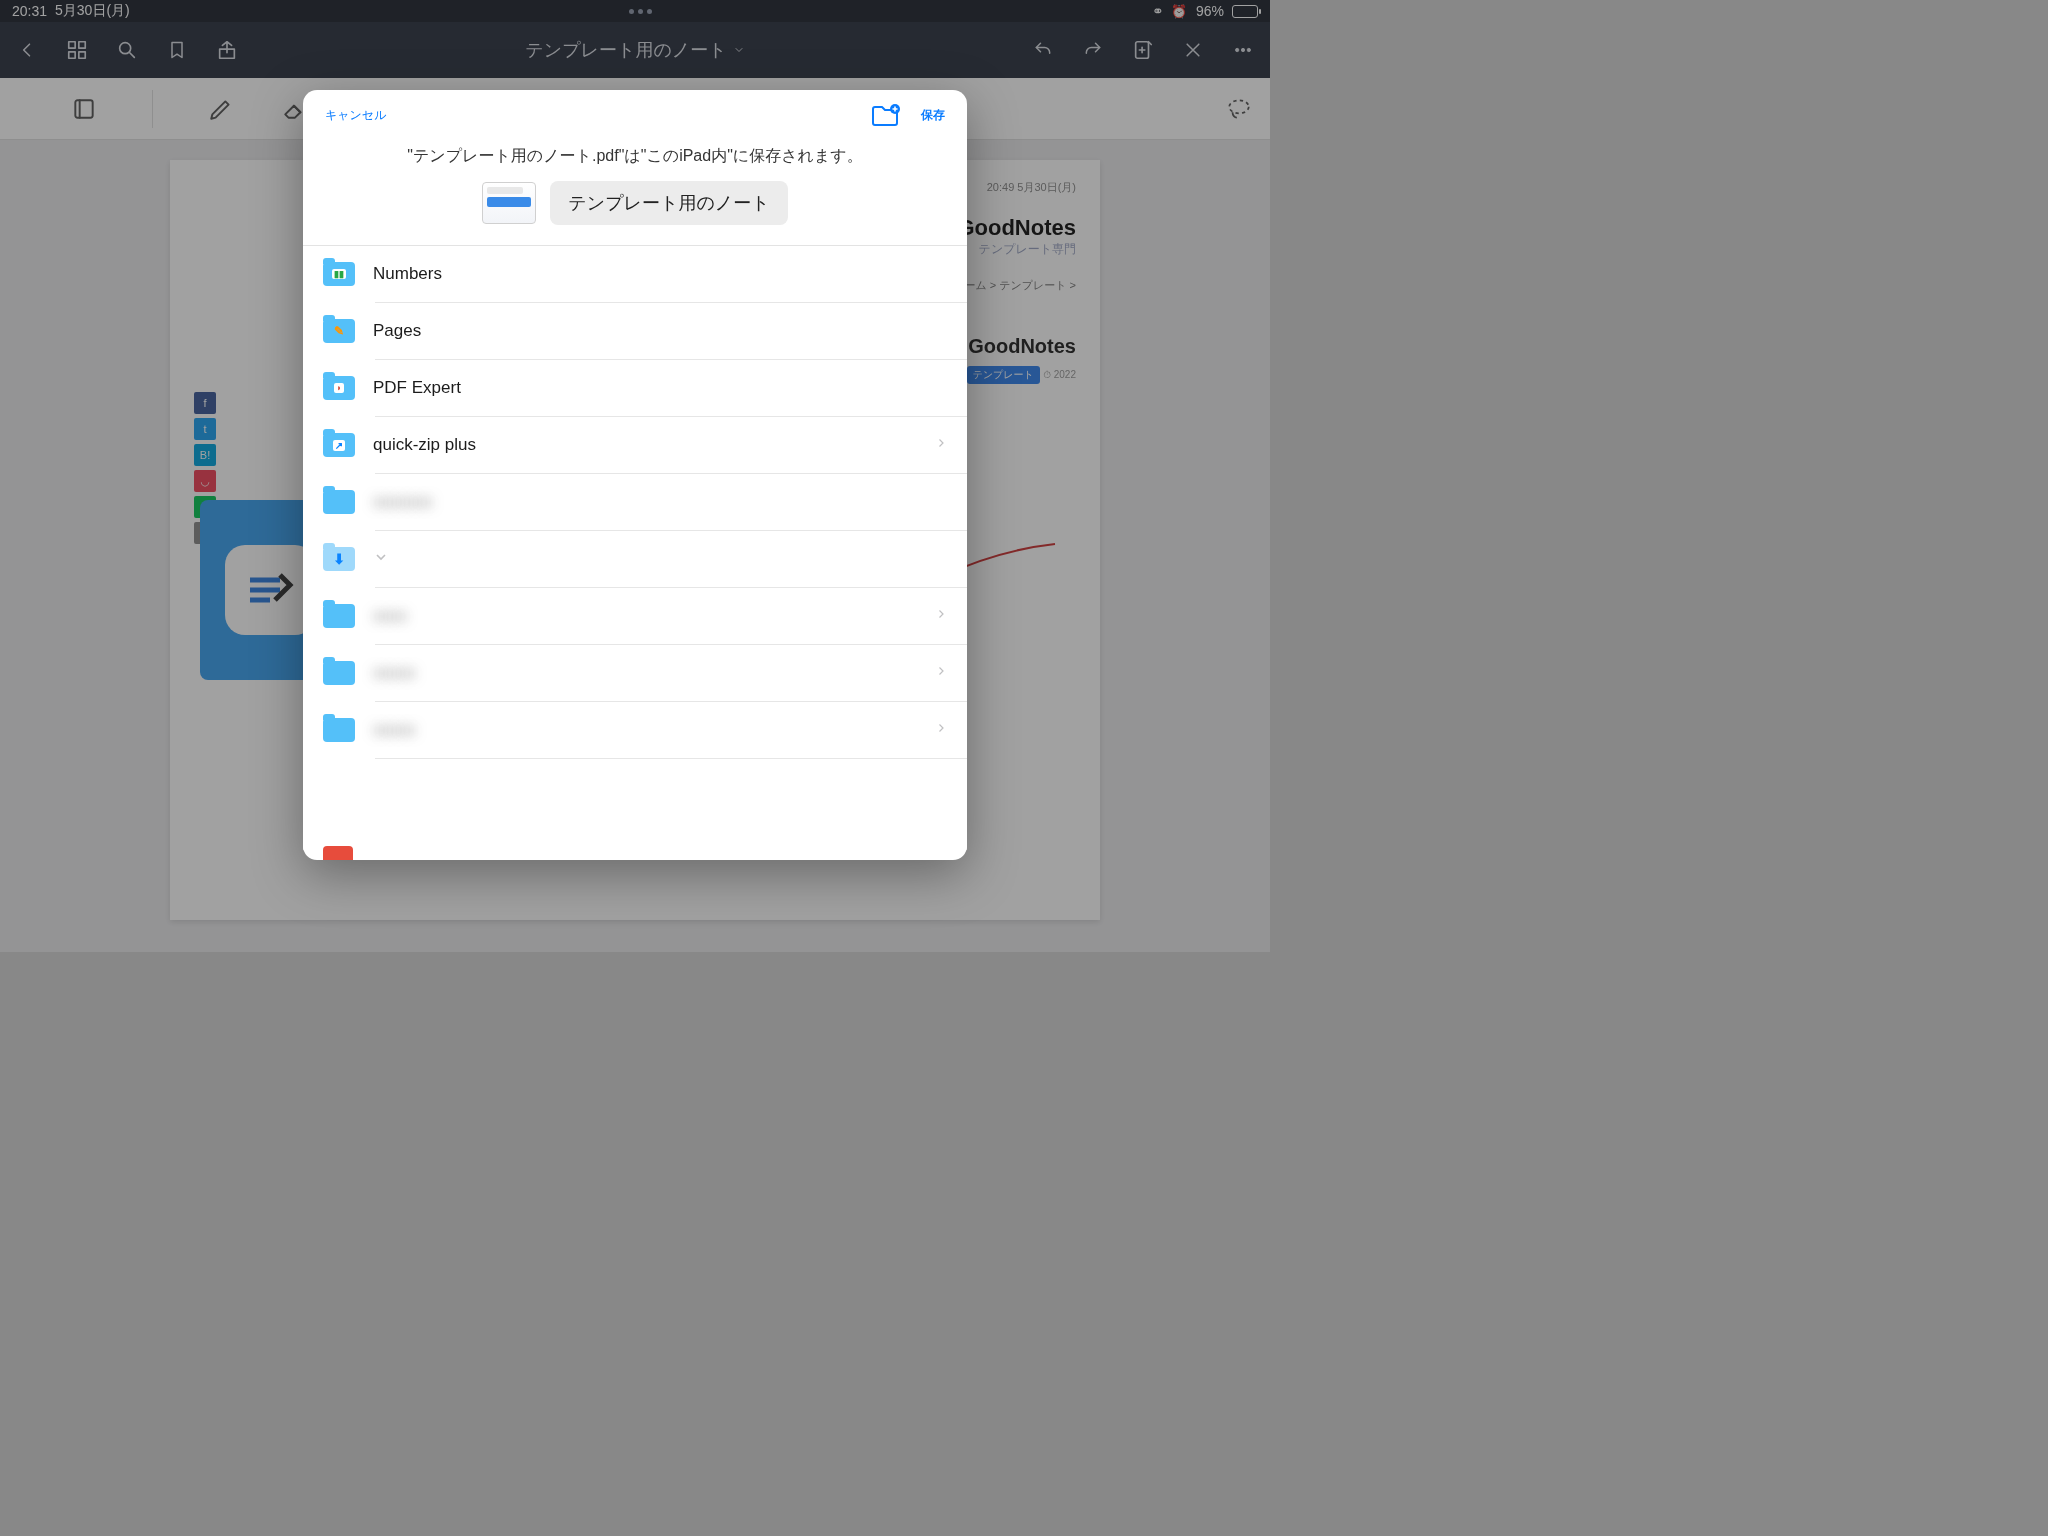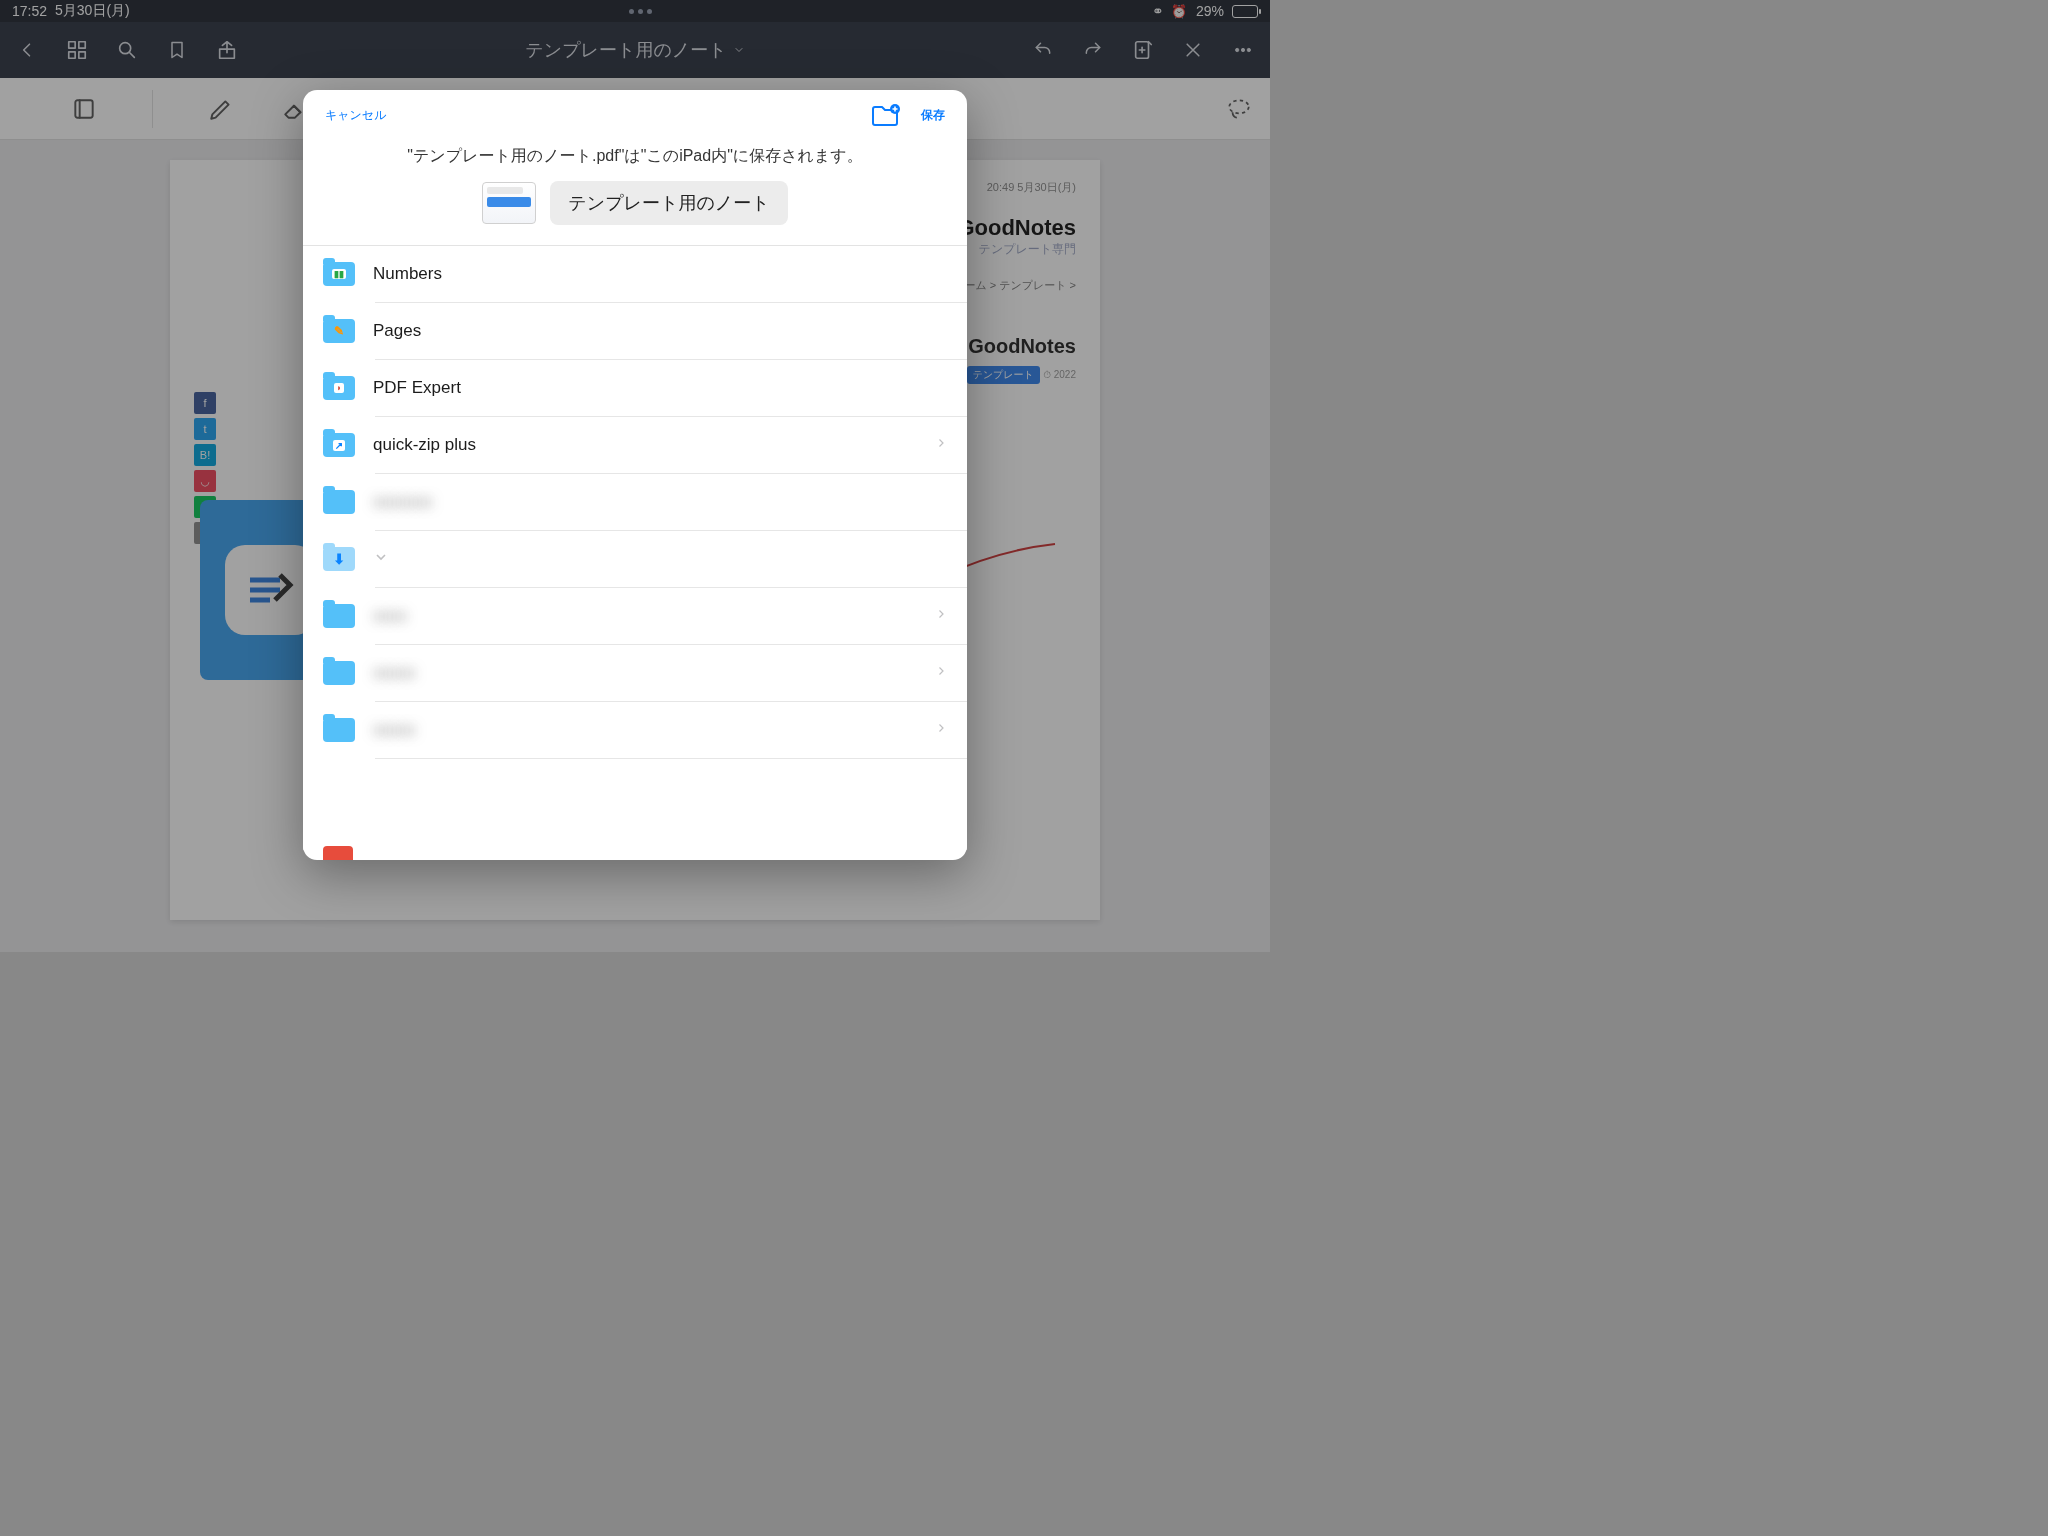--- a/index.html
+++ b/index.html
@@ -137,32 +137,32 @@
   .red-slice{width:30px;height:14px;background:#e74c3c;border-radius:4px 4px 0 0;margin-top:12px;}
 
   
   .stroke-w{stroke-width:1.8;fill:none;stroke-linecap:round;stroke-linejoin:round;}
 </style>
 </head>
 <body>
 
 <div class="statusbar">
   <div class="left">
-    <span>17:52</span>
+    <span>20:31</span>
     <span>5月30日(月)</span>
   </div>
   <div class="center">
     <span class="dot"></span>
       <span class="dot"></span>
       <span class="dot"></span>
   </div>
   <div class="right">
     <span>⚭</span>
     <span class="alarm">⏰</span>
-    <span>29%</span>
+    <span>96%</span>
     <span class="battery"><span class="fill"></span></span>
   </div>
 </div>
 
 <div class="titlebar">
   <div class="tb-group">
     <span class="tb-ico">
       <svg width="20" height="20" viewBox="0 0 24 24" class="stroke-w">
           <path d="M15 5l-7 7 7 7"></path>
         </svg>

